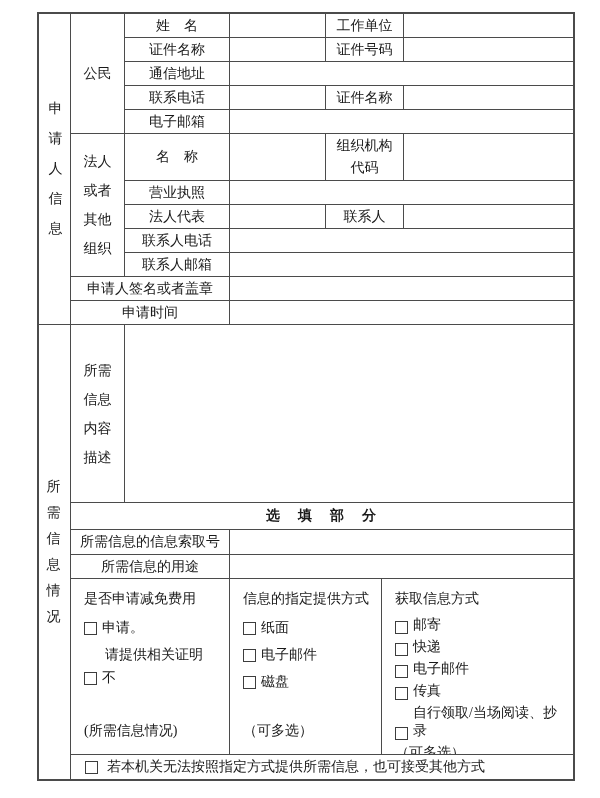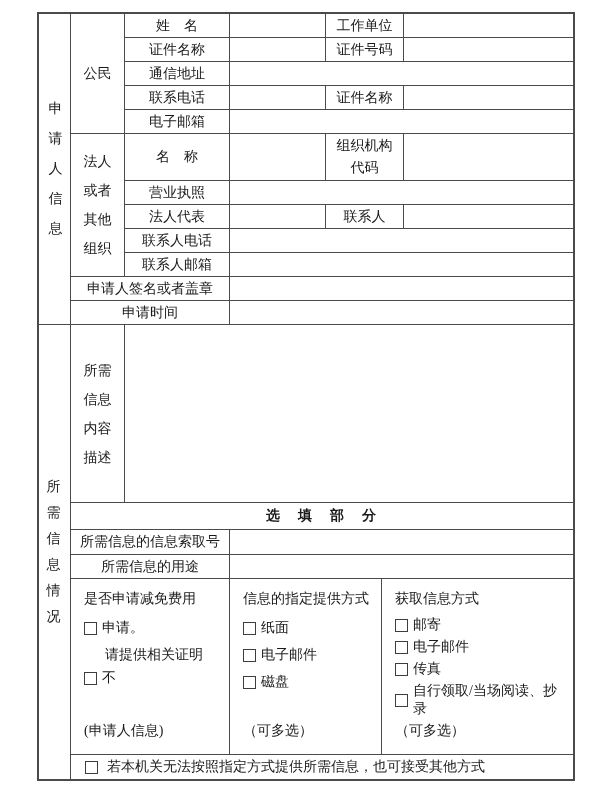--- a/index.html
+++ b/index.html
@@ -30,21 +30,21 @@
   .vert2{width:16px;word-break:break-all;line-height:26px;text-align:left;}
   .wrap2{width:2.05em;word-break:break-all;line-height:29px;text-align:center;}
   .wrap4{width:4.05em;word-break:break-all;line-height:22px;text-align:center;}
   .hdr{font-weight:bold;letter-spacing:2px;}
   .boxcell{
     flex-direction:column;align-items:stretch;justify-content:flex-start;
     text-align:left;padding:11px 10px 14px 13px;
   }
   .boxcell .ttl{margin-bottom:11px;}
   .opt{display:flex;align-items:center;gap:5px;margin-bottom:9px;}
-  .opt-tight{margin-bottom:4px;}
+  .opt-tight{margin-bottom:4px;align-items:flex-end;}
   .cb{
     width:11px;height:11px;border:1px solid #3d3d3d;background:#fff;
     display:inline-block;flex:0 0 auto;
   }
   .subnote{padding-left:21px;margin-bottom:5px;}
   .footnote{margin-top:auto;}
   .notecell{justify-content:flex-start;text-align:left;padding-left:14px;gap:9px;}
   .fill{cursor:text;}
 </style>
 </head>
@@ -131,21 +131,21 @@
     <div class="ttl">是否申请减免费用</div>
     <div class="opt">
       <span class="cb"></span>
       <span>申请。</span>
     </div>
     <div class="subnote">请提供相关证明</div>
     <div class="opt">
       <span class="cb"></span>
       <span>不</span>
     </div>
-    <div class="footnote">(申请人信息)</div>
+    <div class="footnote">(所需信息情况)</div>
   </div>
 
   <div class="c boxcell" style="grid-area:17/4/18/6">
     <div class="ttl">信息的指定提供方式</div>
     <div class="opt">
       <span class="cb"></span>
       <span>纸面</span>
     </div>
     <div class="opt">
       <span class="cb"></span>
@@ -159,20 +159,24 @@
   </div>
 
   <div class="c boxcell nr" style="grid-area:17/6/18/8">
     <div class="ttl" style="margin-bottom:8px;">获取信息方式</div>
     <div class="opt opt-tight">
       <span class="cb"></span>
       <span>邮寄</span>
     </div>
     <div class="opt opt-tight">
       <span class="cb"></span>
+      <span>快递</span>
+    </div>
+    <div class="opt opt-tight">
+      <span class="cb"></span>
       <span>电子邮件</span>
     </div>
     <div class="opt opt-tight">
       <span class="cb"></span>
       <span>传真</span>
     </div>
     <div class="opt opt-tight">
       <span class="cb"></span>
       <span>自行领取/当场阅读、抄录</span>
     </div>

